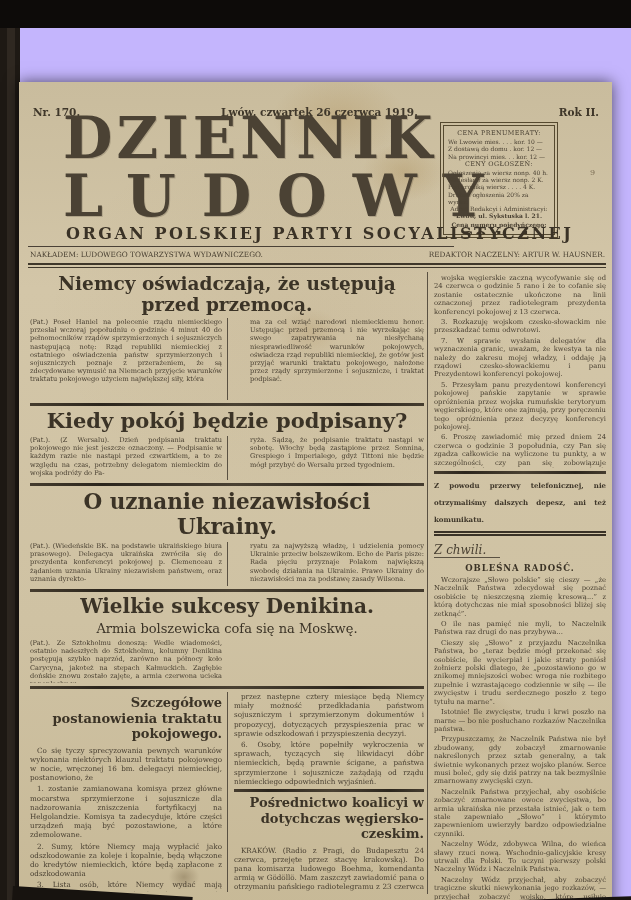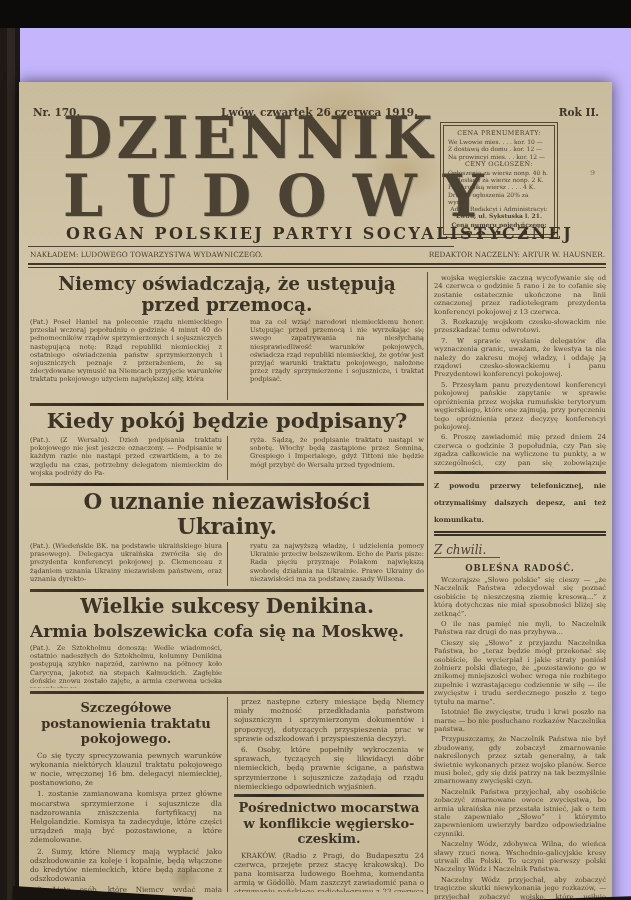--- a/index.html
+++ b/index.html
@@ -48,35 +48,35 @@
            font-size:7.3px;color:#453c2e;gap:30px;}
   .drule{position:absolute;left:9px;top:181px;width:578px;height:5px;
          border-top:2px solid #3f372a;border-bottom:1px solid #3f372a;box-sizing:border-box;}
   
   .main{position:absolute;left:11px;top:190px;width:394px;height:620px;overflow:hidden;}
   .hl{font-weight:bold;text-align:center;color:#3b3326;margin:1px 0 3px;}
   .hl1{font-size:18.5px;line-height:21px;}
   .hl2{font-size:21px;line-height:24px;}
   .hl3{font-size:21.5px;line-height:25px;}
   .hl4{font-size:20px;line-height:23px;}
-  .sub{font-weight:bold;text-align:left;font-size:17px;color:#3b3326;margin:0 0 3px;}
+  .sub{font-weight:normal;text-align:center;font-size:13px;color:#3b3326;margin:0 0 3px;}
   .cols{display:flex;overflow:hidden;}
   .c{width:50%;box-sizing:border-box;font-size:6.6px;line-height:8.2px;text-align:justify;
      color:#463d2f;padding-right:5px;}
   .c.c2{border-left:1px solid #5a5142;padding-left:22px;padding-right:0;}
   .h82{height:82px}.h44{height:44px}
   .hbar{height:3px;margin:3px 0 3px;
         background:linear-gradient(90deg,#453c2e 0%,#2b251c 18%,#4a4132 52%,#2b251c 82%,#453c2e 100%);}
   .par{margin:0 0 2px;text-indent:7px;font-size:7px;line-height:8.8px;text-align:justify;color:#463d2f;}
   
   .lower{display:flex;height:246px;overflow:hidden;}
   .lc,.mc{width:50%;box-sizing:border-box;}
   .lc{padding-right:5px;}
   .mc{border-left:1px solid #5a5142;padding-left:6px;}
-  .shl{font-weight:bold;font-size:13px;line-height:15.5px;text-align:center;color:#3b3326;margin:3px 0 4px;}
+  .shl{font-weight:bold;font-size:13px;line-height:15.5px;text-align:right;color:#3b3326;margin:3px 0 4px;}
   .lower .par{font-size:7.2px;line-height:9.2px;}
   
   .vr-main{position:absolute;left:408px;top:190px;width:1px;height:622px;background:#5a5142;}
   .side{position:absolute;left:415px;top:192px;width:172px;height:628px;overflow:hidden;}
   .side .par{font-size:6.8px;line-height:8.4px;}
   .side-block1{height:194px;overflow:hidden;}
   .note{margin:2px 0;font-weight:bold;font-size:7px;line-height:17px;text-align:justify;color:#3f372a;text-indent:0;}
   .hbar.dbl{height:5px;border-top:2px solid #3a3226;border-bottom:2px solid #3a3226;background:none;box-sizing:border-box;}
   .zchwili{font-style:italic;font-size:12px;color:#4a4133;margin:3px 0 1px;display:inline-block;
            border-bottom:1px solid #5a5142;padding-right:14px;}
@@ -167,21 +167,21 @@
               <p class="par">2. Sumy, które Niemcy mają wypłacić jako odszkodowanie za koleje i kopalnie, będą włączone do kredytów niemieckich, które będą zapłacone z odszkodowania</p>
               <p class="par">3. Lista osób, które Niemcy wydać mają państwom sprzymierzonym i sojuszniczym, zostanie wręczona rządowi niemieckiemu z chwilą wejścia w życie traktatu pokojowego.</p>
             </div>
         </div>
         <div class="mc">
           <div>
               <p class="par">przez następne cztery miesiące będą Niemcy miały możność przedkładania państwom sojuszniczym i sprzymierzonym dokumentów i propozycyj, dotyczących przyspieszenia prac w sprawie odszkodowań i przyspieszenia decyzyi.</p>
               <p class="par">6. Osoby, które popełniły wykroczenia w sprawach, tyczących się likwidacyi dóbr niemieckich, będą prawnie ścigane, a państwa sprzymierzone i sojusznicze zażądają od rządu niemieckiego odpowiednich wyjaśnień.</p>
             </div>
           <div class="hbar"></div>
-          <div class="shl">Pośrednictwo mocarstwa w konflikcie węgiersko-czeskim.</div>
+          <div class="shl">Pośrednictwo koalicyi w dotychczas węgiersko-czeskim.</div>
           <div>
               <p class="par">KRAKÓW. (Radio z Pragi, do Budapesztu 24 czerwca, przejęte przez stacyę krakowską). Do pana komisarza ludowego Boehma, komendanta armią w Gödöllö. Mam zaszczyt zawiadomić pana o otrzymaniu pańskiego radiotelegramu z 23 czerwca br., Nr. 280.</p>
             </div>
         </div>
       </div>
     </div>
 
     <div class="vr-main"></div>
 
     <div class="side">

